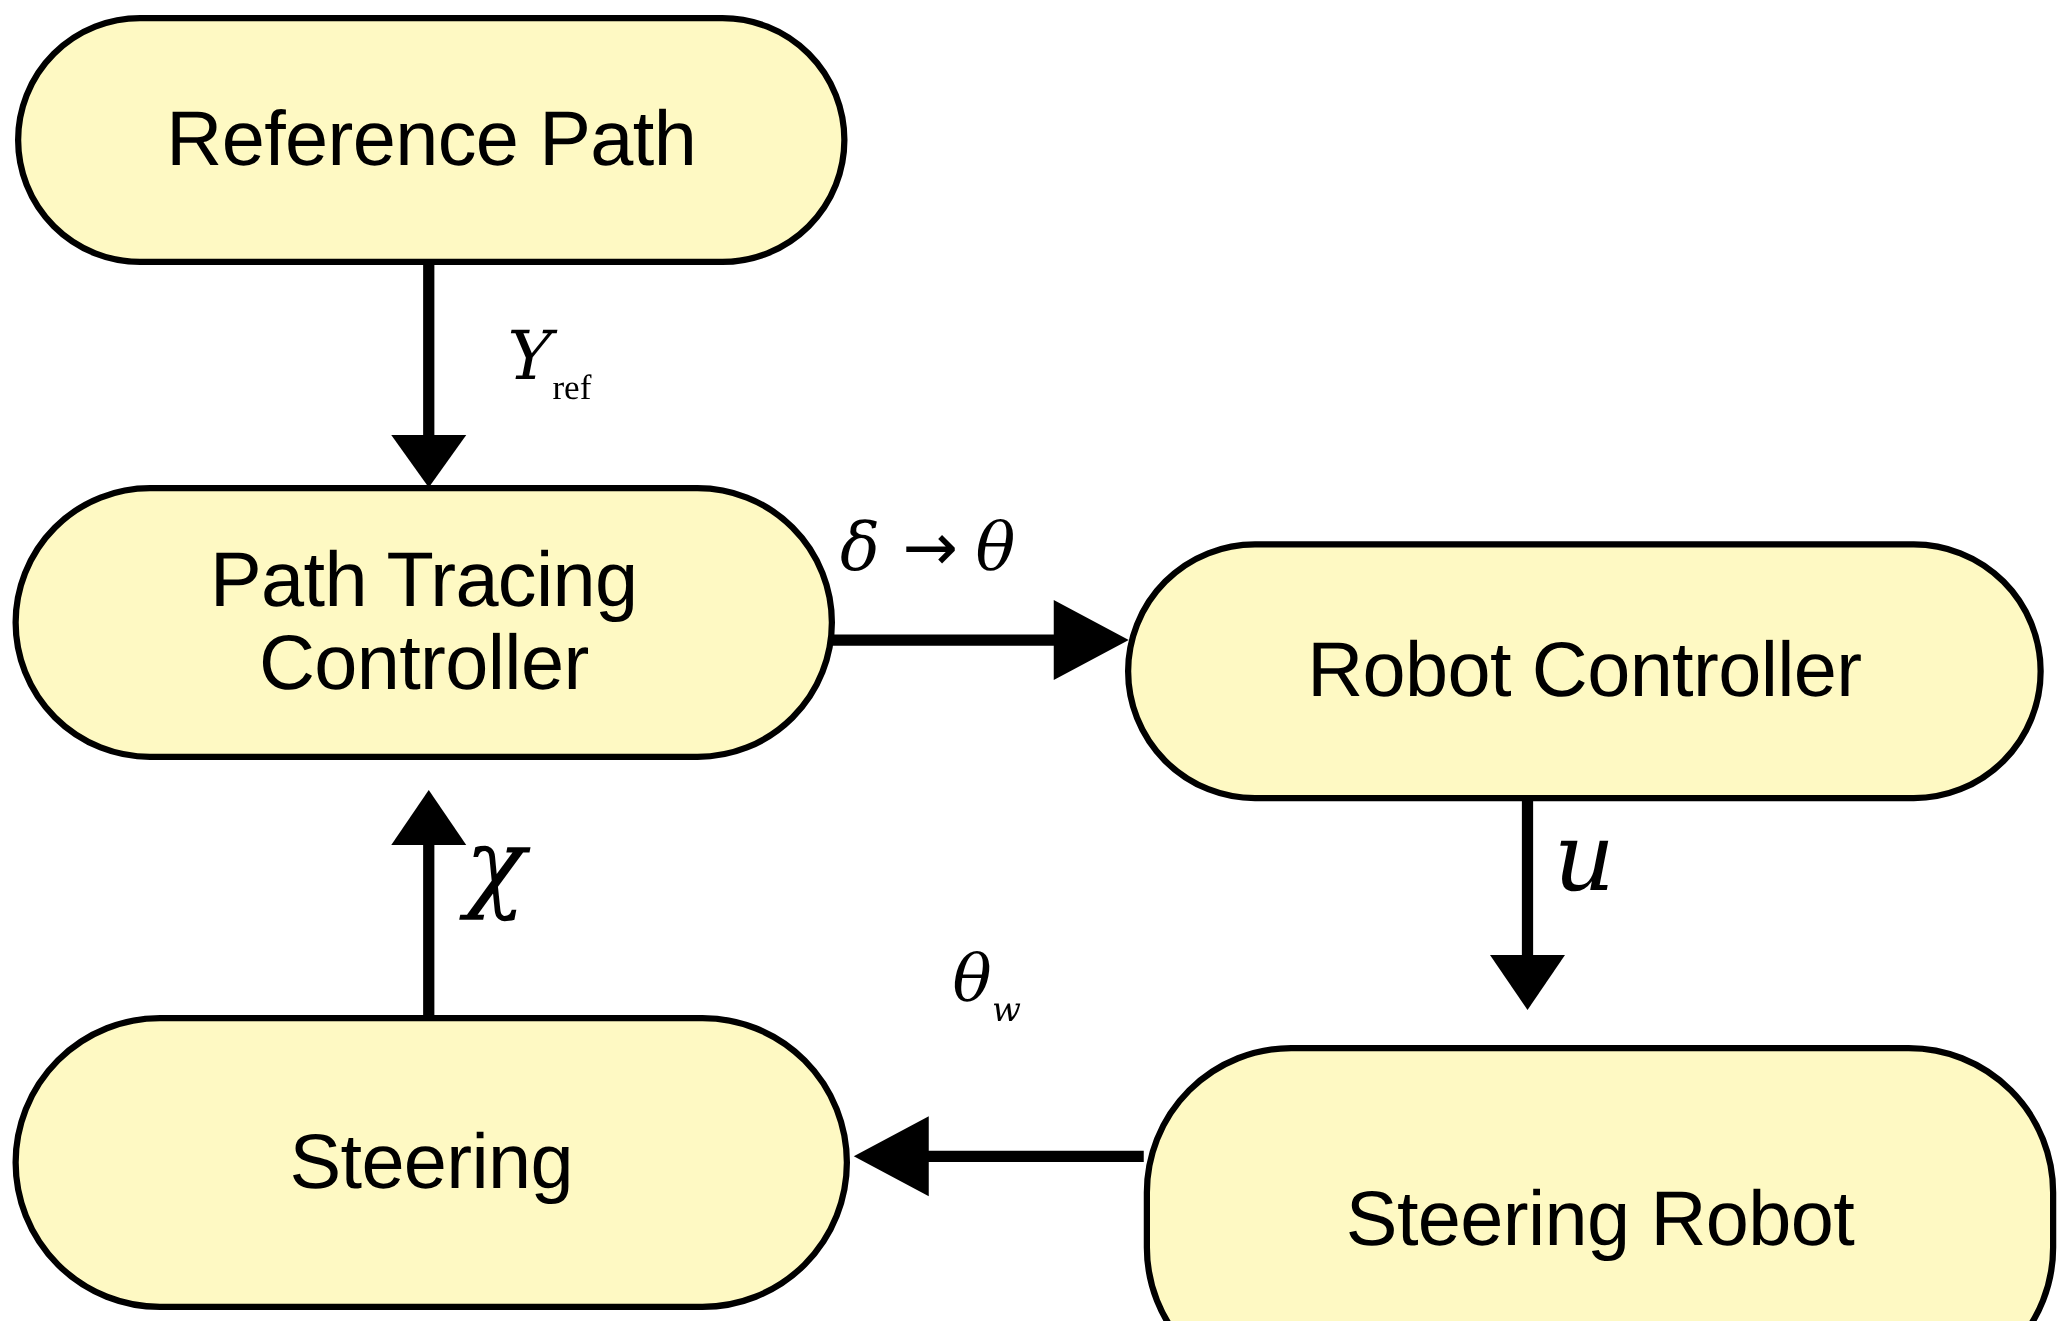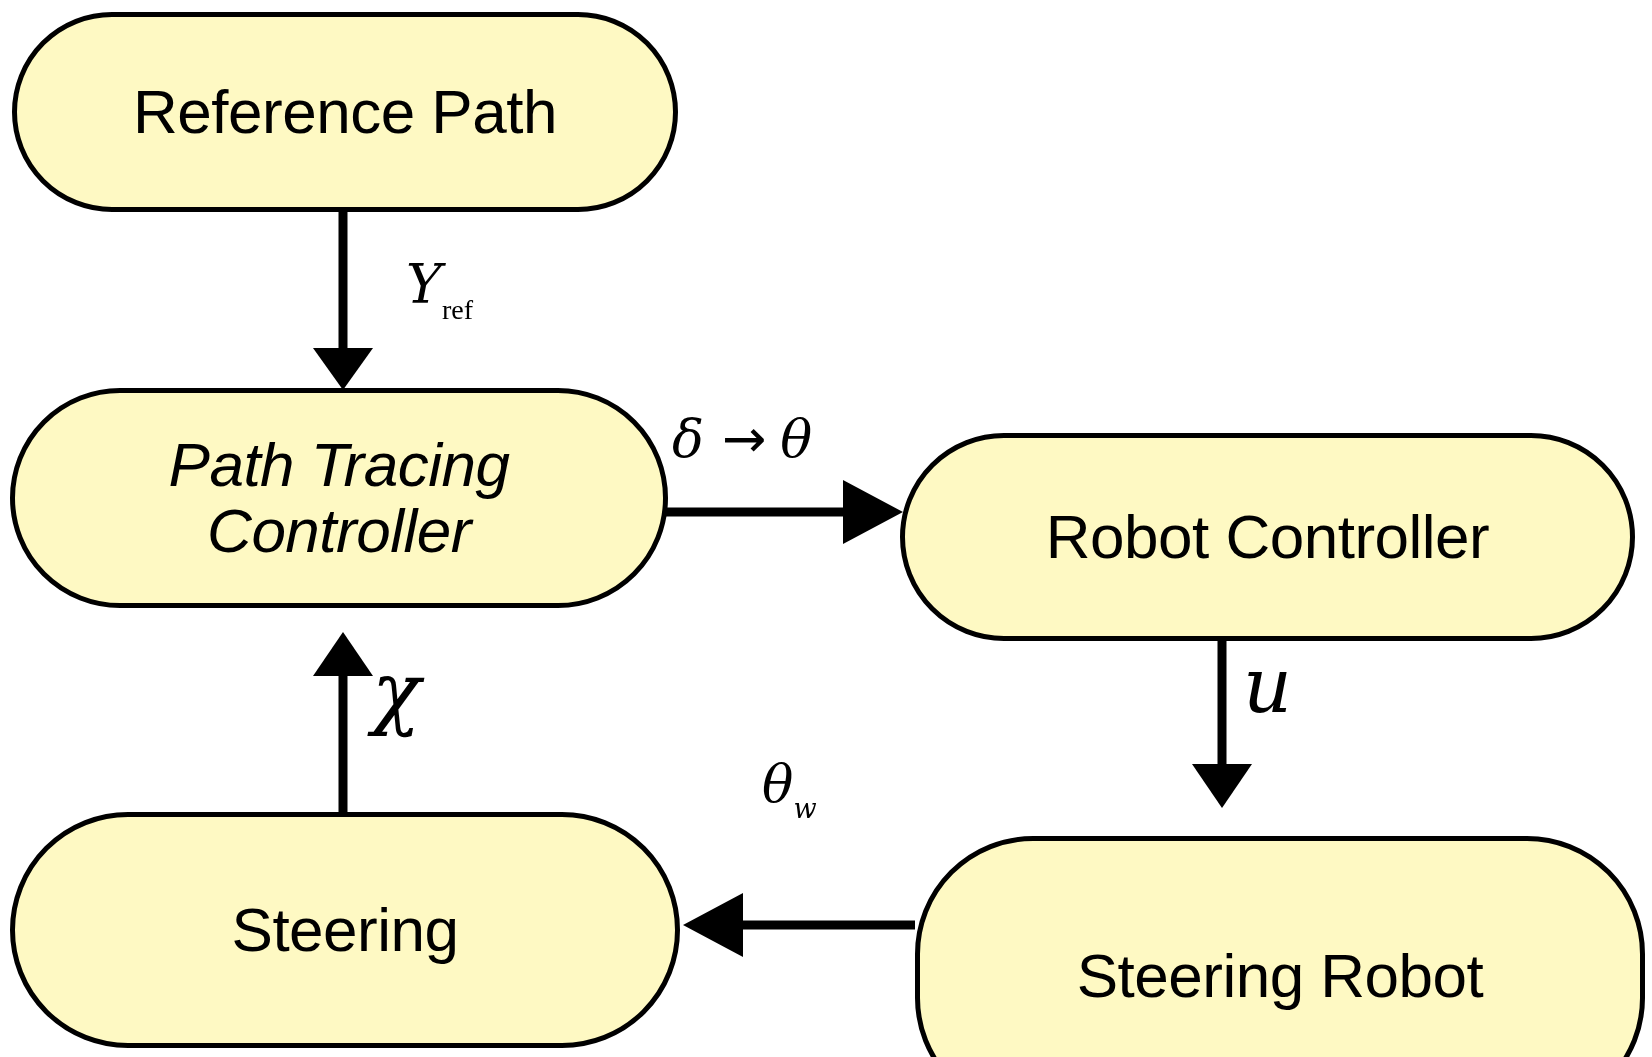--- a/index.html
+++ b/index.html
@@ -93,21 +93,21 @@
       <line x1="343" y1="812" x2="343" y2="672" stroke="#000000" stroke-width="9"></line>
       <polygon points="313,676 373,676 343,632" fill="#000000"></polygon>
     </g>
 
   </svg>
 
   <div class="node-box" style="left:12px; top:12px; width:666px; height:200px; border-radius:100px;">
     <span class="node-label">Reference Path</span>
   </div>
 
-  <div class="node-box" style="left:10px; top:388px; width:658px; height:220px; border-radius:110px;font-style:italic;">
+  <div class="node-box" style="left:10px; top:388px; width:658px; height:220px; border-radius:110px;">
     <span class="node-label">Path Tracing
 Controller</span>
   </div>
 
   <div class="node-box" style="left:900px; top:420px; width:735px; height:208px; border-radius:104px;margin-top:13px;">
     <span class="node-label">Robot Controller</span>
   </div>
 
   <div class="node-box" style="left:10px; top:812px; width:670px; height:236px; border-radius:118px;">
     <span class="node-label">Steering</span>

